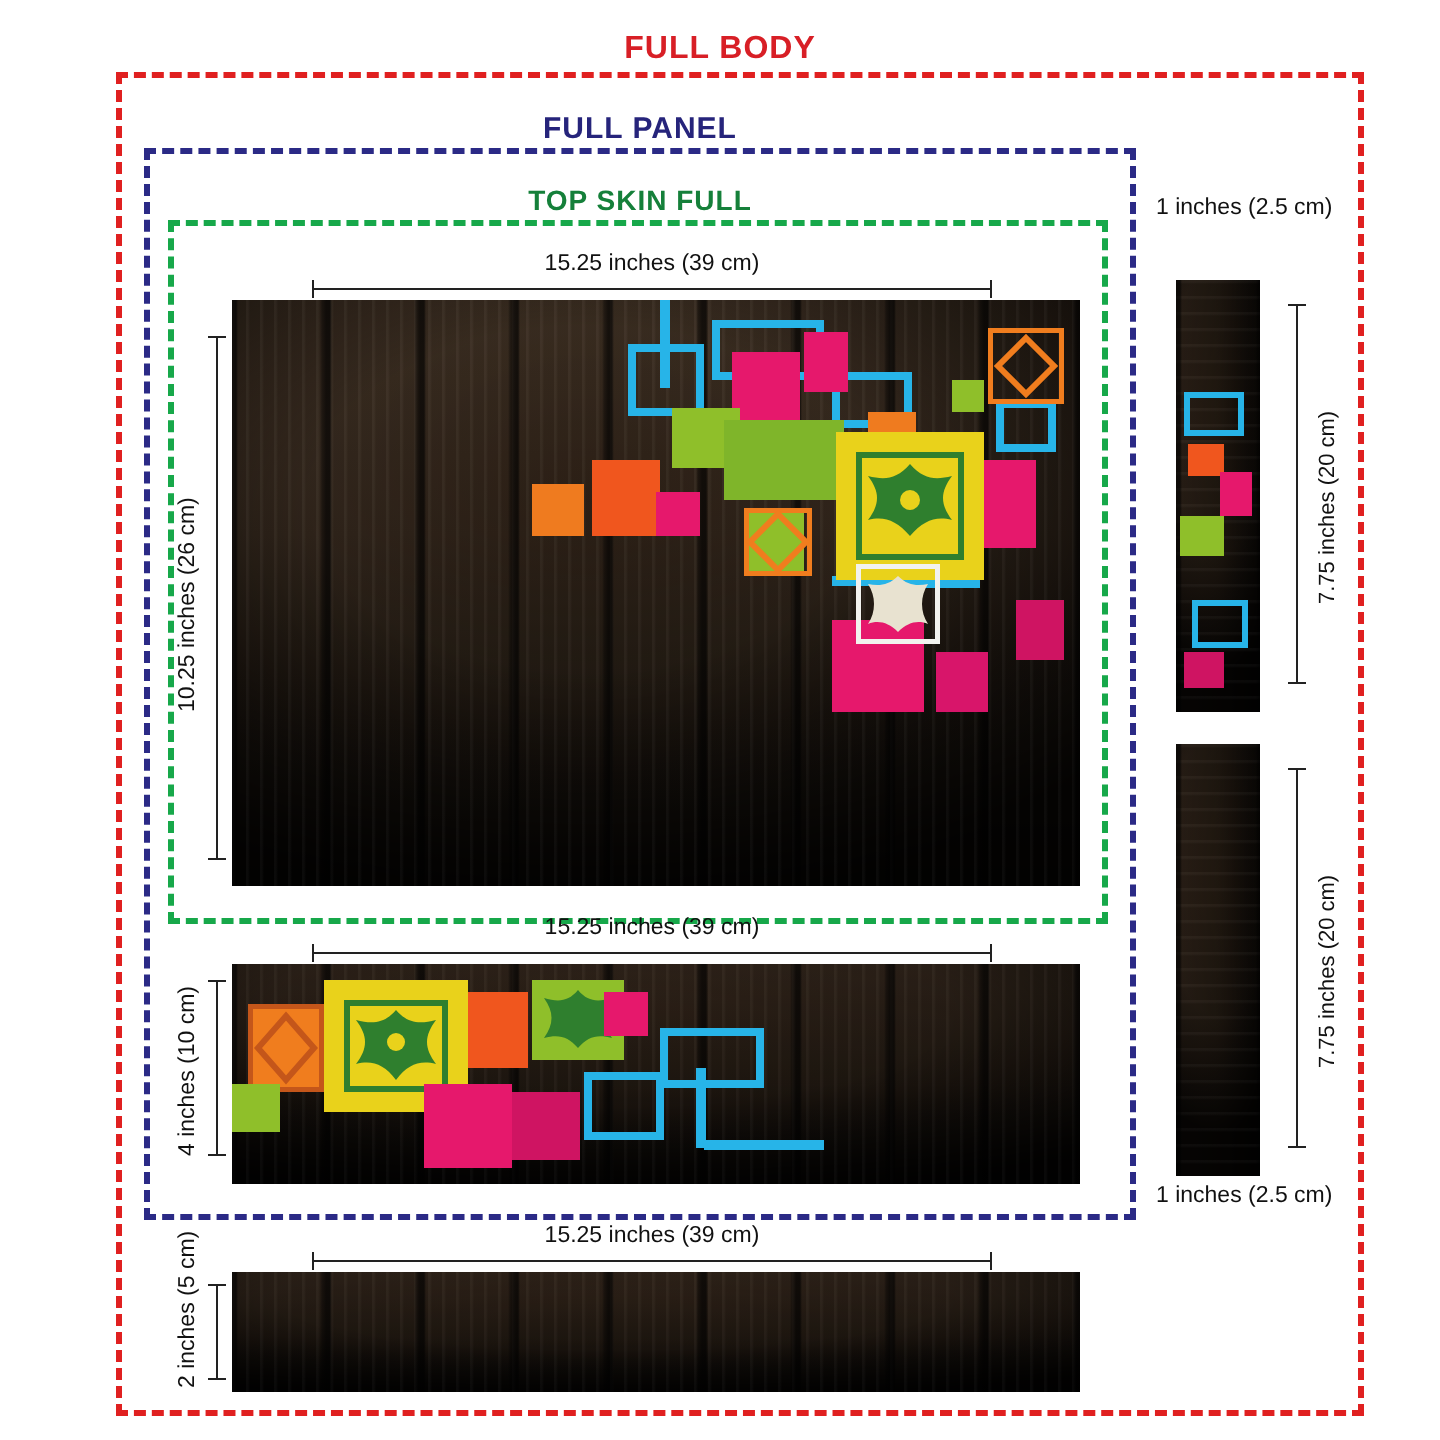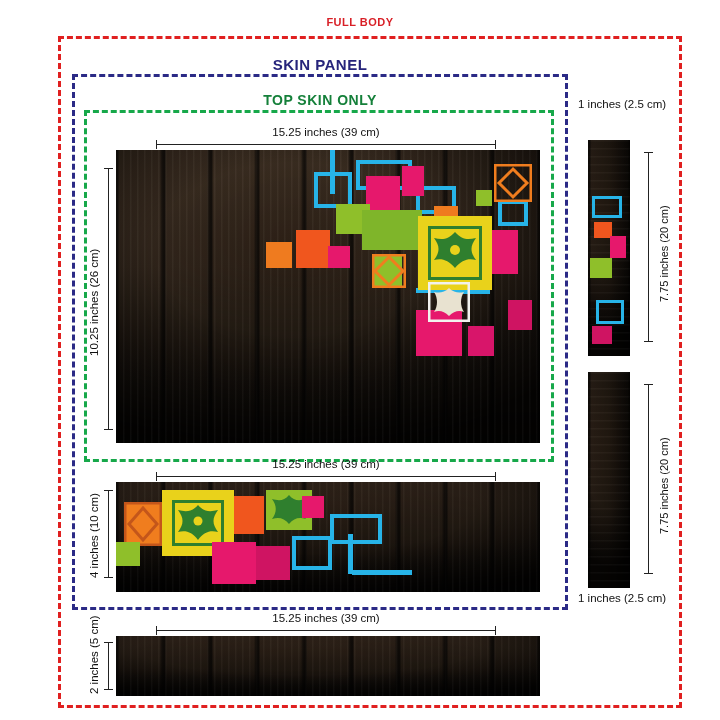--- a/index.html
+++ b/index.html
@@ -21,21 +21,21 @@
 
   
   .title {
     position: absolute;
     font-weight: bold;
     letter-spacing: 0.5px;
     white-space: nowrap;
   }
   .title-fullbody {
     color: #d81f26;
-    font-size: 11px;
+    font-size: 16px;
     left: 0; right: 0;
     text-align: center;
     top: 16px;
   }
   .title-fullpanel {
     color: #26247b;
     font-size: 15px;
     left: 60px;
     width: 520px;
     text-align: center;
@@ -200,22 +200,22 @@
     line-height: 1.15;
   }
   .dim-label.two-line { line-height: 1.18; }
 </style>
 </head>
 <body>
 
 <div id="stage">
 
   <div class="title title-fullbody">FULL BODY</div>
-  <div class="title title-fullpanel">SKIN PANEL</div>
-  <div class="title title-topskin">TOP SKIN ONLY</div>
+  <div class="title title-fullpanel">FULL PANEL</div>
+  <div class="title title-topskin">TOP SKIN FULL</div>
 
   <div class="dash-box box-fullbody"></div>
   <div class="dash-box box-fullpanel"></div>
   <div class="dash-box box-topskin"></div>
 
   <div class="panel" style="left:116px; top:150px; width:424px; height:293px;">
     <div class="wood"></div>
 
     <div class="deco" style="left:0;top:0;width:100%;height:100%;">
 

